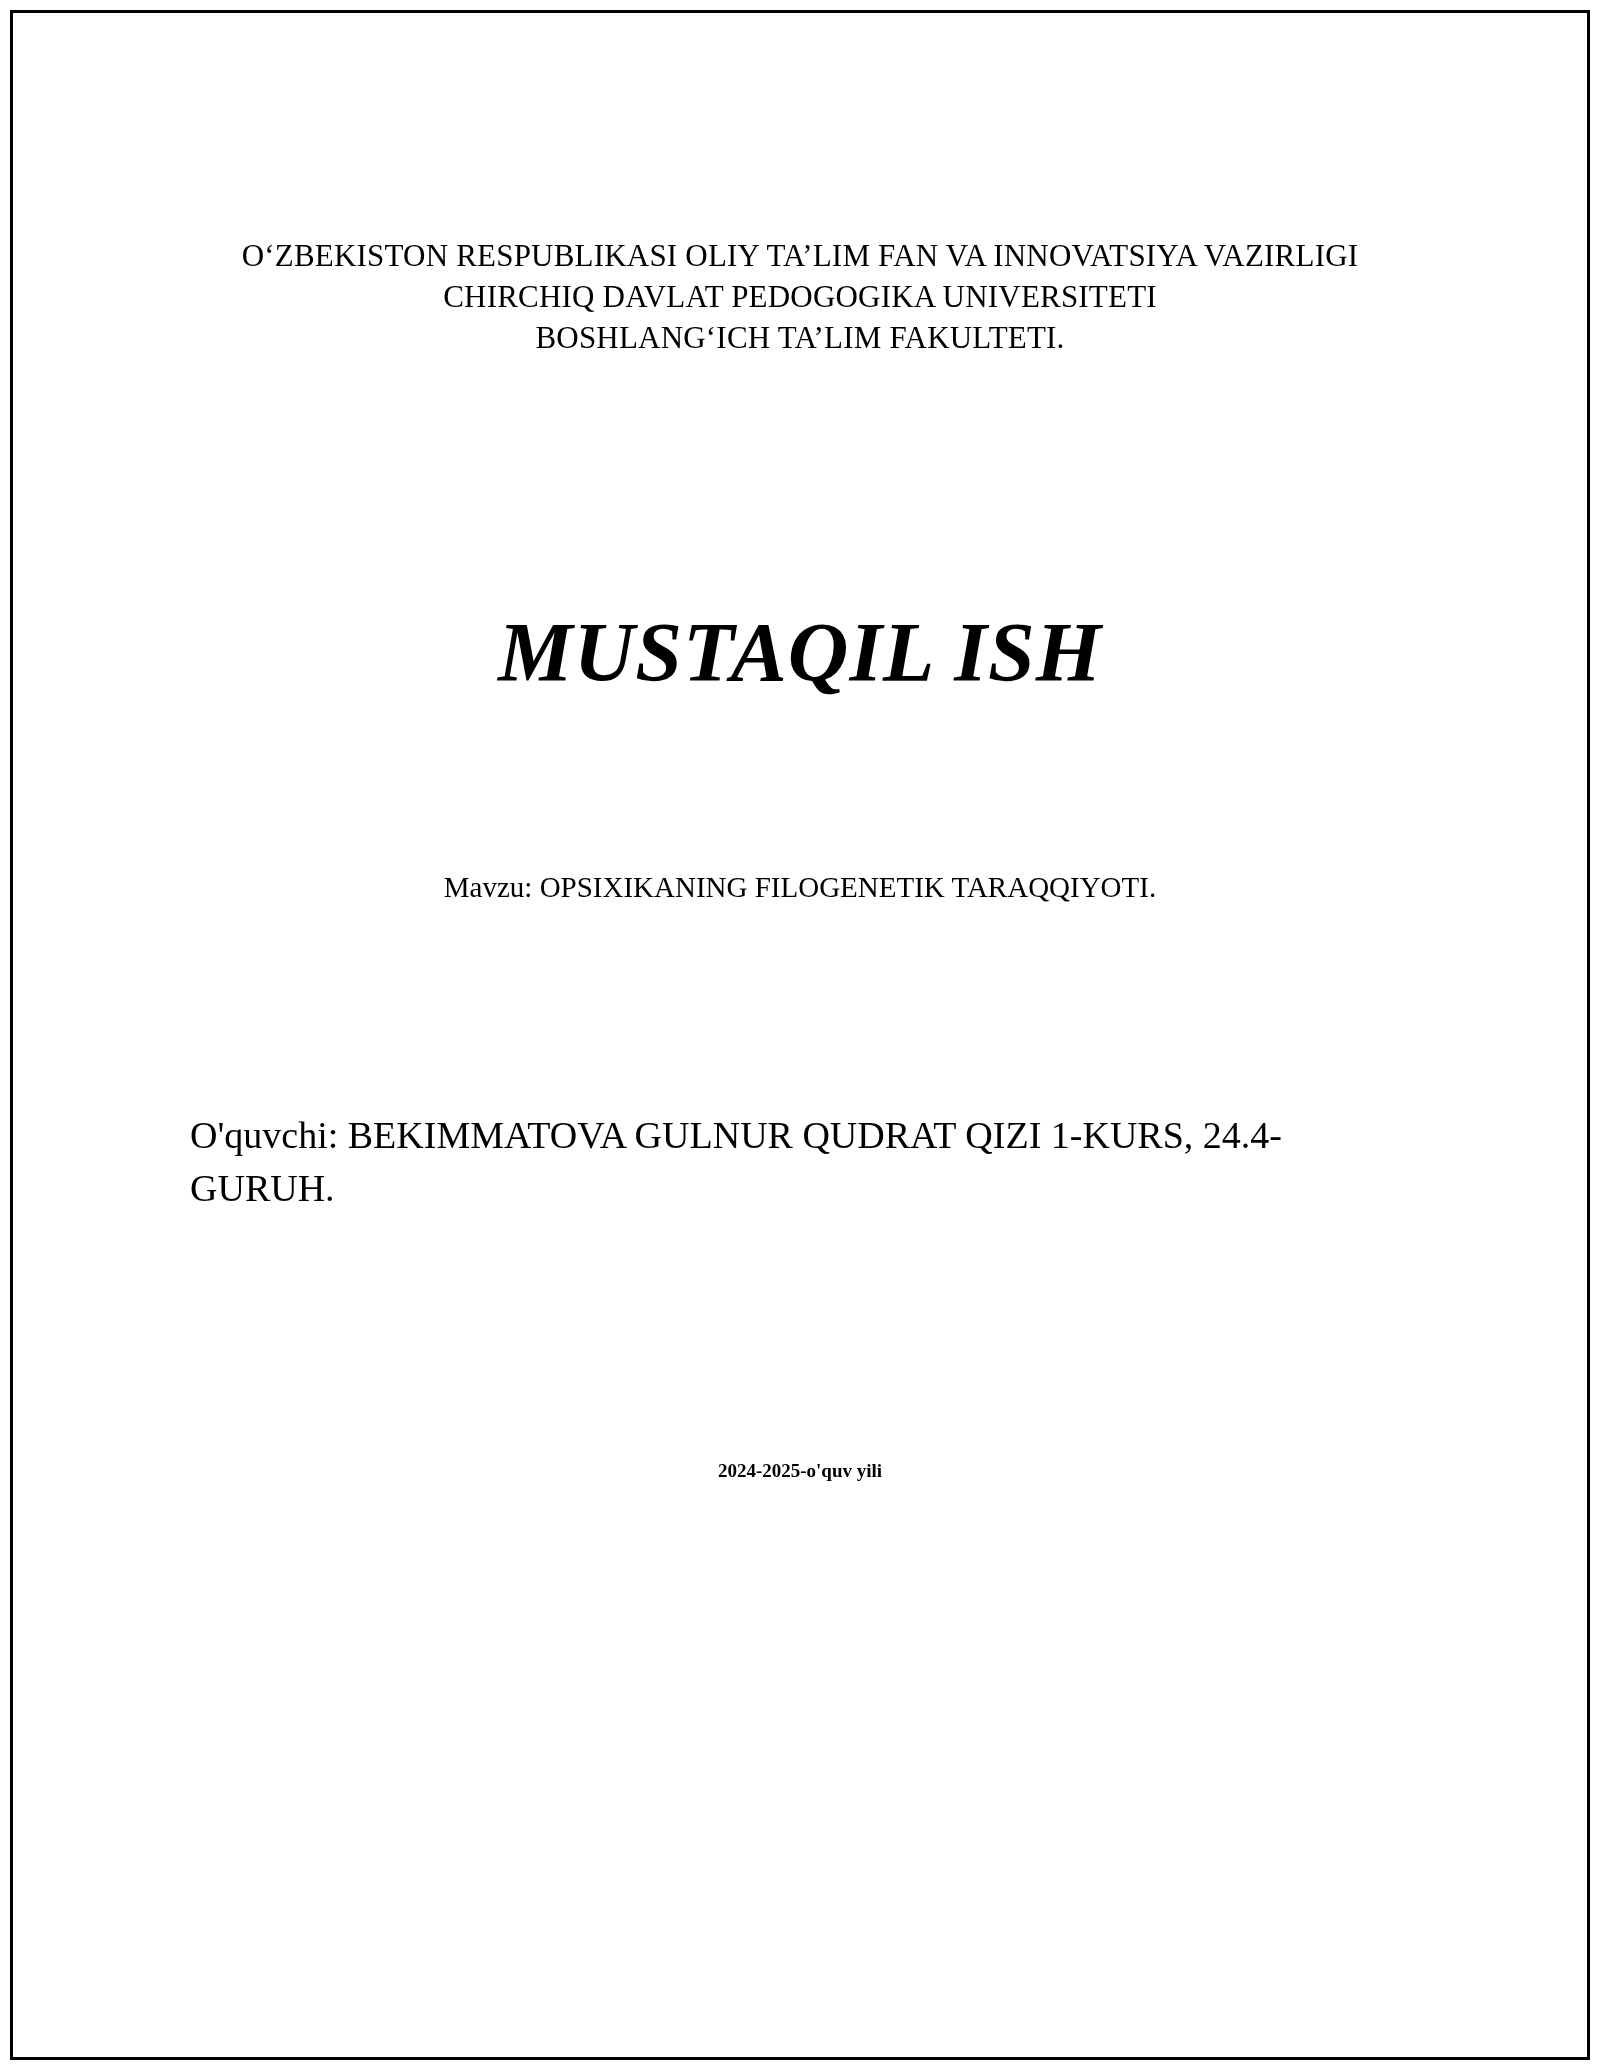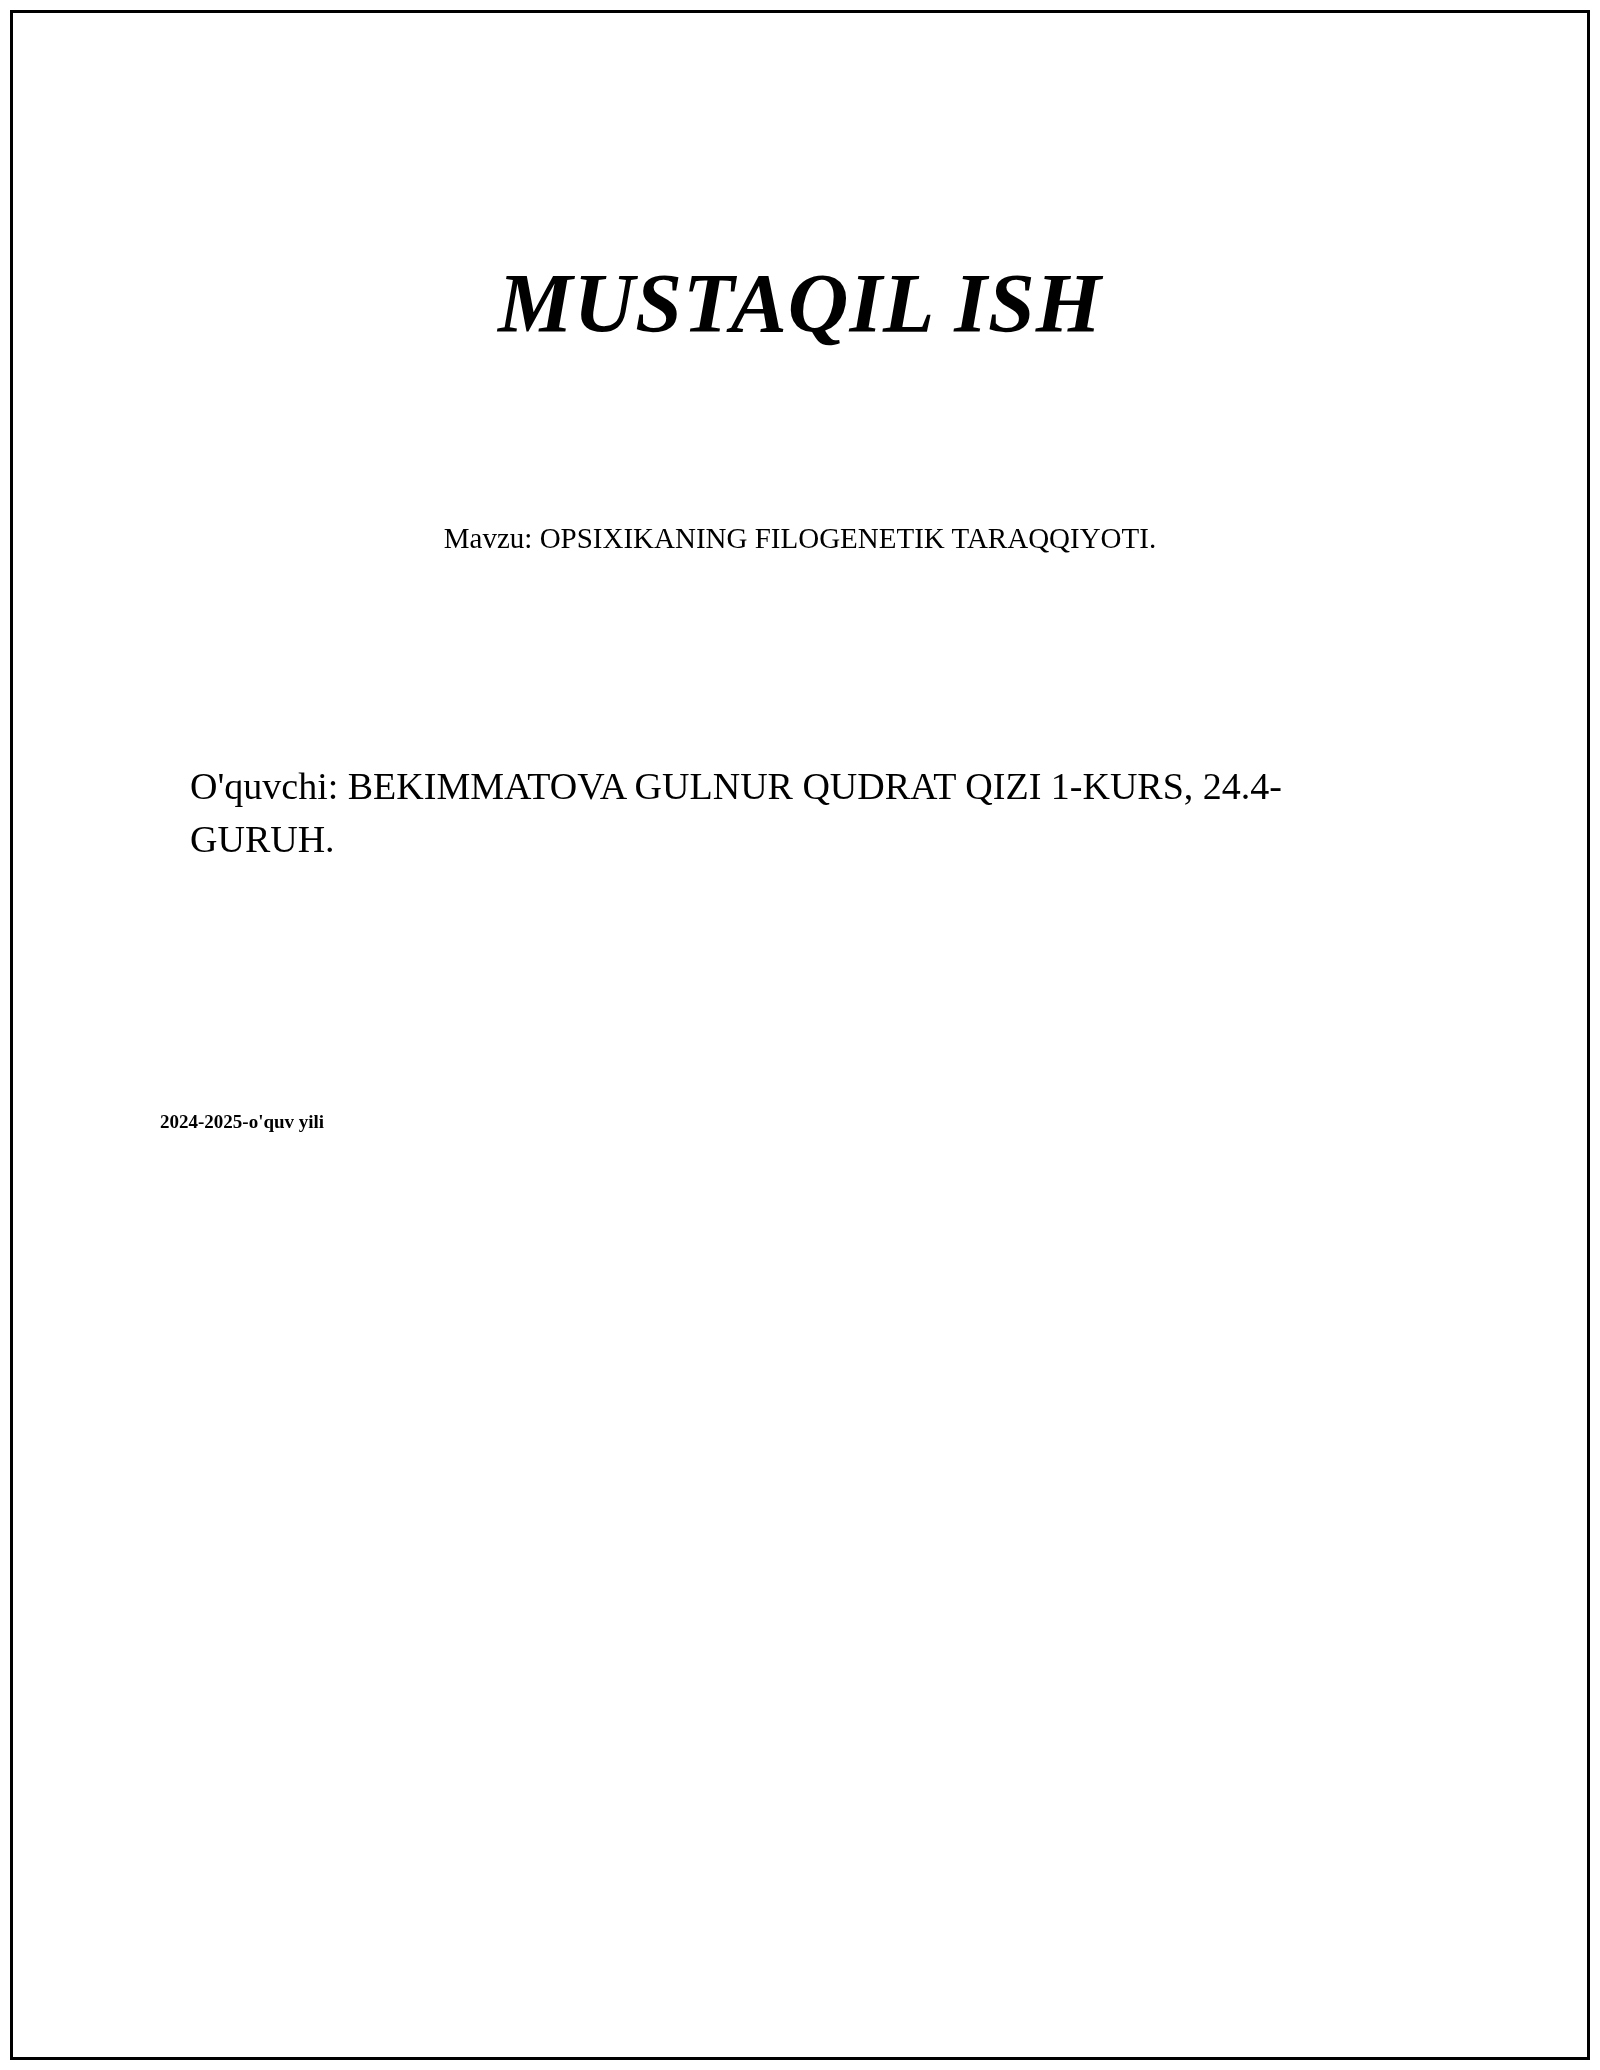--- a/index.html
+++ b/index.html
@@ -63,33 +63,38 @@
     margin-top: 170px;
   }
   .author-line {
     text-align: left;
     font-size: 38px;
     line-height: 1.4;
     margin-top: 205px;
     padding: 0 30px;
   }
   .year-line {
-    text-align: left;
+    text-align: center;
     font-size: 19px;
     font-weight: bold;
     margin-top: 245px;
   }
 </style>
 </head>
 <body>
 
 <div class="page">
   <div class="page-border"></div>
   <div class="content">
 
+    <div class="header-block">
+      <div class="header-line">O‘ZBEKISTON RESPUBLIKASI OLIY TA’LIM FAN VA INNOVATSIYA VAZIRLIGI</div>
+      <div class="header-line">CHIRCHIQ DAVLAT PEDOGOGIKA UNIVERSITETI</div>
+      <div class="header-line">BOSHLANG‘ICH TA’LIM FAKULTETI.</div>
+    </div>
 
     <div class="doc-title">MUSTAQIL ISH</div>
 
     <div class="subject-line">Mavzu: OPSIXIKANING FILOGENETIK TARAQQIYOTI.</div>
 
     <div class="author-line">O'quvchi: BEKIMMATOVA GULNUR QUDRAT QIZI 1-KURS, 24.4-GURUH.</div>
 
     <div class="year-line">2024-2025-o'quv yili</div>
 
   </div>

